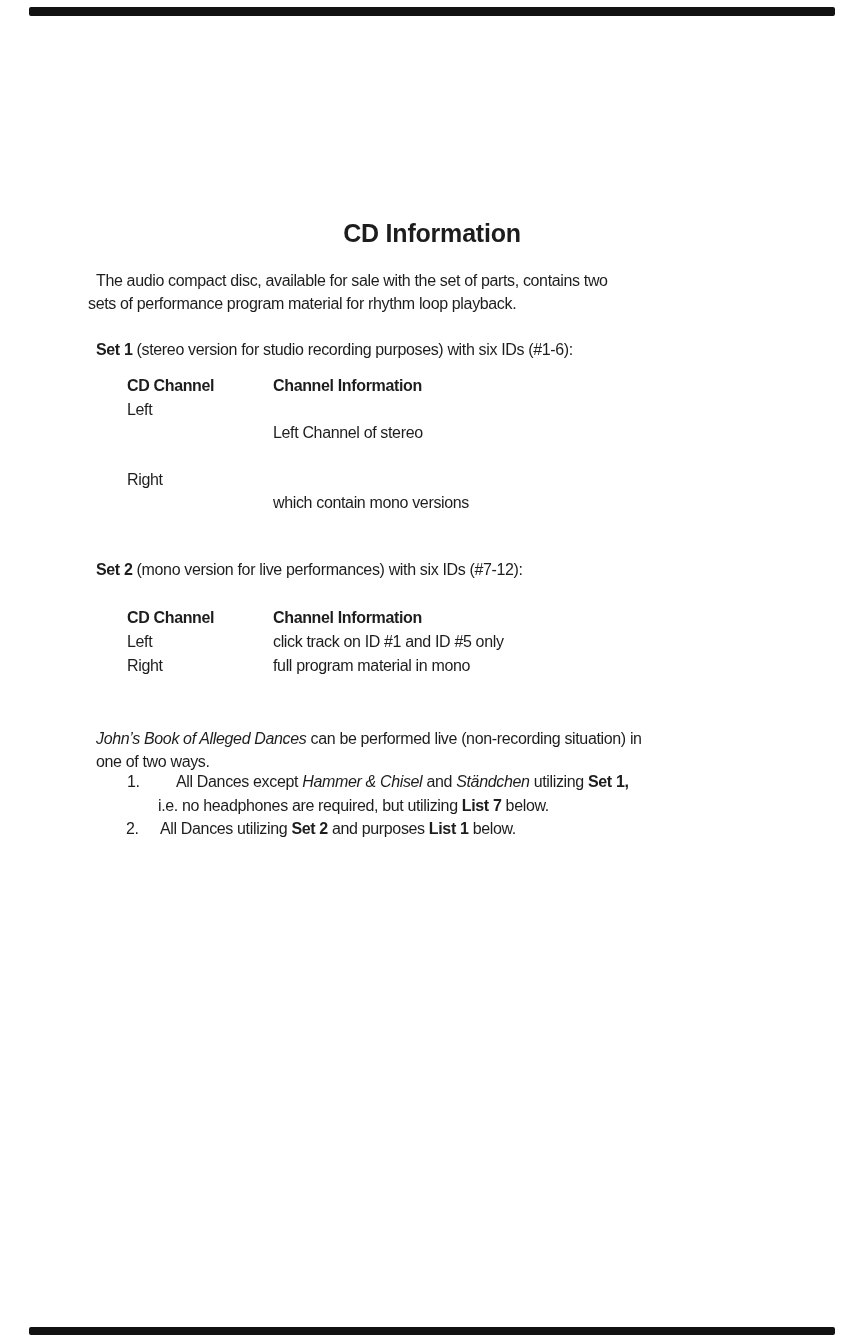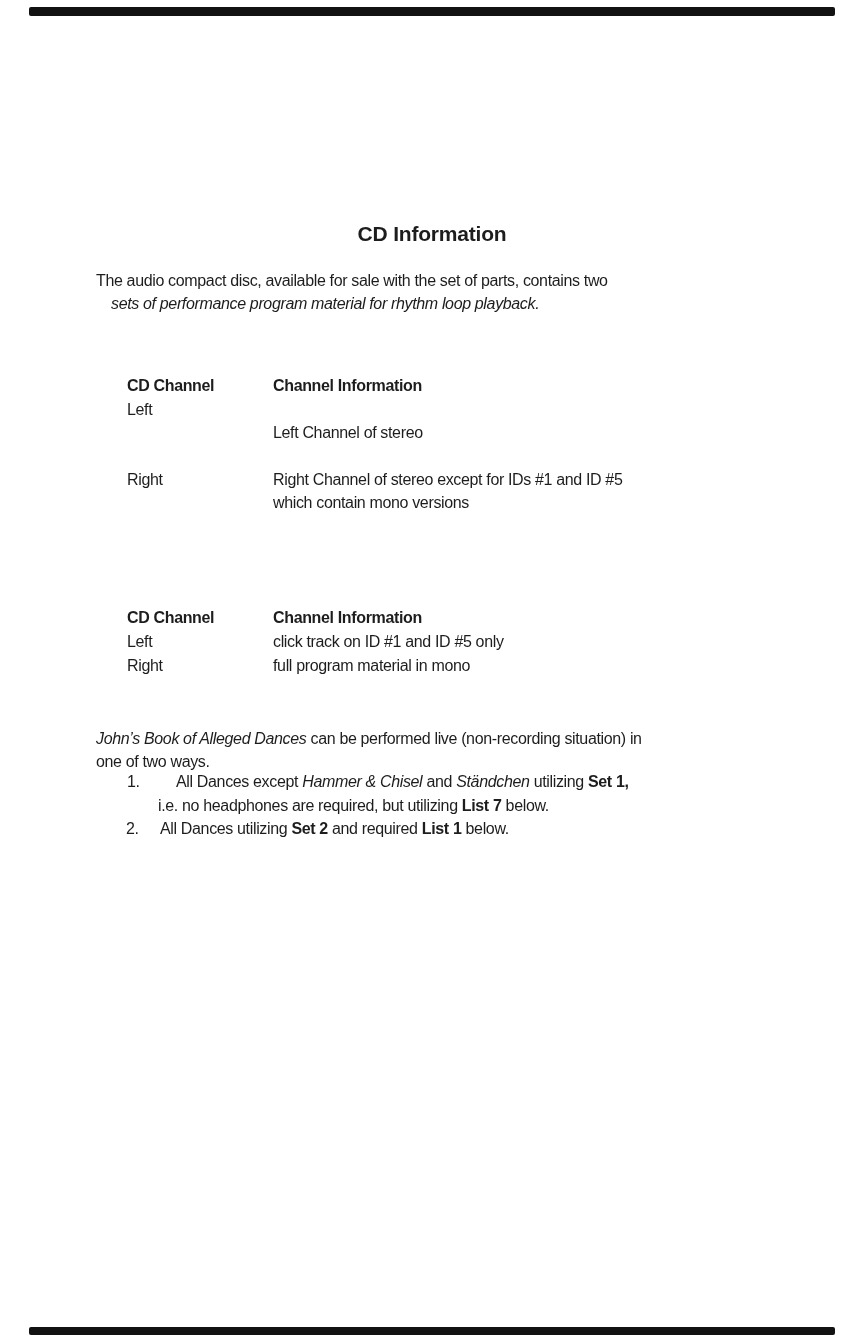--- a/index.html
+++ b/index.html
@@ -31,66 +31,67 @@
     letter-spacing: -0.35px;
     color: #1d1d1d;
   }
   .bold   { font-weight: bold; }
   .center {
     left: 0;
     right: 0;
     text-align: center;
   }
   .title  {
-    font-size: 21px;
+    font-size: 25px;
     letter-spacing: -0.2px;
   }
   .seg-b { font-weight: bold; }
   .seg-i { font-style: italic; }
   .seg-n { }
 </style>
 </head>
 <body>
 
 <div class="page">
 
   <div class="scan-bar top"></div>
 
   <div class="line center title bold" style="top:222px;">CD Information</div>
 
   <div class="line" style="left:96px; top:269px;">The audio compact disc, available for sale with the set of parts, contains two</div>
-  <div class="line" style="left:111px; top:292px;font-style:italic;">sets of performance program material for rhythm loop playback.</div>
+  <div class="line" style="left:88px; top:292px;">sets of performance program material for rhythm loop playback.</div>
 
+  <div class="line" style="left:96px; top:338px;"><span class="seg-b">Set 1</span><span class="seg-n"> (stereo version for studio recording purposes) with six IDs (#1-6):</span></div>
 
   <div class="line bold" style="left:127px; top:374px;">CD Channel</div>
   <div class="line bold" style="left:273px; top:374px;">Channel Information</div>
 
   <div class="line" style="left:127px; top:398px;">Left</div>
   <div class="line" style="left:273px; top:421px;">Left Channel of stereo</div>
 
   <div class="line" style="left:127px; top:468px;">Right</div>
-  <div class="line" style="left:273px; top:468px;">Right Channel of stereo except for IDs #1 and ID #5</div>
   <div class="line" style="left:273px; top:491px;text-align:center;">which contain mono versions</div>
 
 
+  <div class="line" style="left:96px; top:558px;"><span class="seg-b">Set 2</span><span class="seg-n"> (mono version for live performances) with six IDs (#7-12):</span></div>
 
   <div class="line bold" style="left:127px; top:606px;">CD Channel</div>
   <div class="line bold" style="left:273px; top:606px;">Channel Information</div>
 
   <div class="line" style="left:127px; top:630px;">Left</div>
   <div class="line" style="left:273px; top:630px;">click track on ID #1 and ID #5 only</div>
 
   <div class="line" style="left:127px; top:654px;">Right</div>
   <div class="line" style="left:273px; top:654px;">full program material in mono</div>
 
   <div class="line" style="left:96px; top:727px;"><span class="seg-i">John’s Book of Alleged Dances</span><span class="seg-n"> can be performed live (non-recording situation) in</span></div>
   <div class="line" style="left:96px; top:750px;"><span class="seg-n">one of two ways.</span></div>
 
   <div class="line" style="left:127px; top:770px;">1.</div>
   <div class="line" style="left:160px; top:770px;margin-left:16px;"><span class="seg-n">All Dances except </span><span class="seg-i">Hammer &amp; Chisel</span><span class="seg-n"> and </span><span class="seg-i">Ständchen</span><span class="seg-n"> utilizing </span><span class="seg-b">Set 1,</span></div>
   <div class="line" style="left:158px; top:794px;"><span class="seg-n">i.e. no headphones are required, but utilizing </span><span class="seg-b">List 7</span><span class="seg-n"> below.</span></div>
 
   <div class="line" style="left:126px; top:817px;">2.</div>
-  <div class="line" style="left:160px; top:817px;"><span class="seg-n">All Dances utilizing </span><span class="seg-b">Set 2</span><span class="seg-n"> and required </span><span class="seg-b">List 1</span><span class="seg-n"> below.</span></div>
+  <div class="line" style="left:160px; top:817px;"><span class="seg-n">All Dances utilizing </span><span class="seg-b">Set 2</span><span class="seg-n"> and purposes </span><span class="seg-b">List 1</span><span class="seg-n"> below.</span></div>
 
   <div class="scan-bar bottom"></div>
 
 </div>
 
 </body></html>

